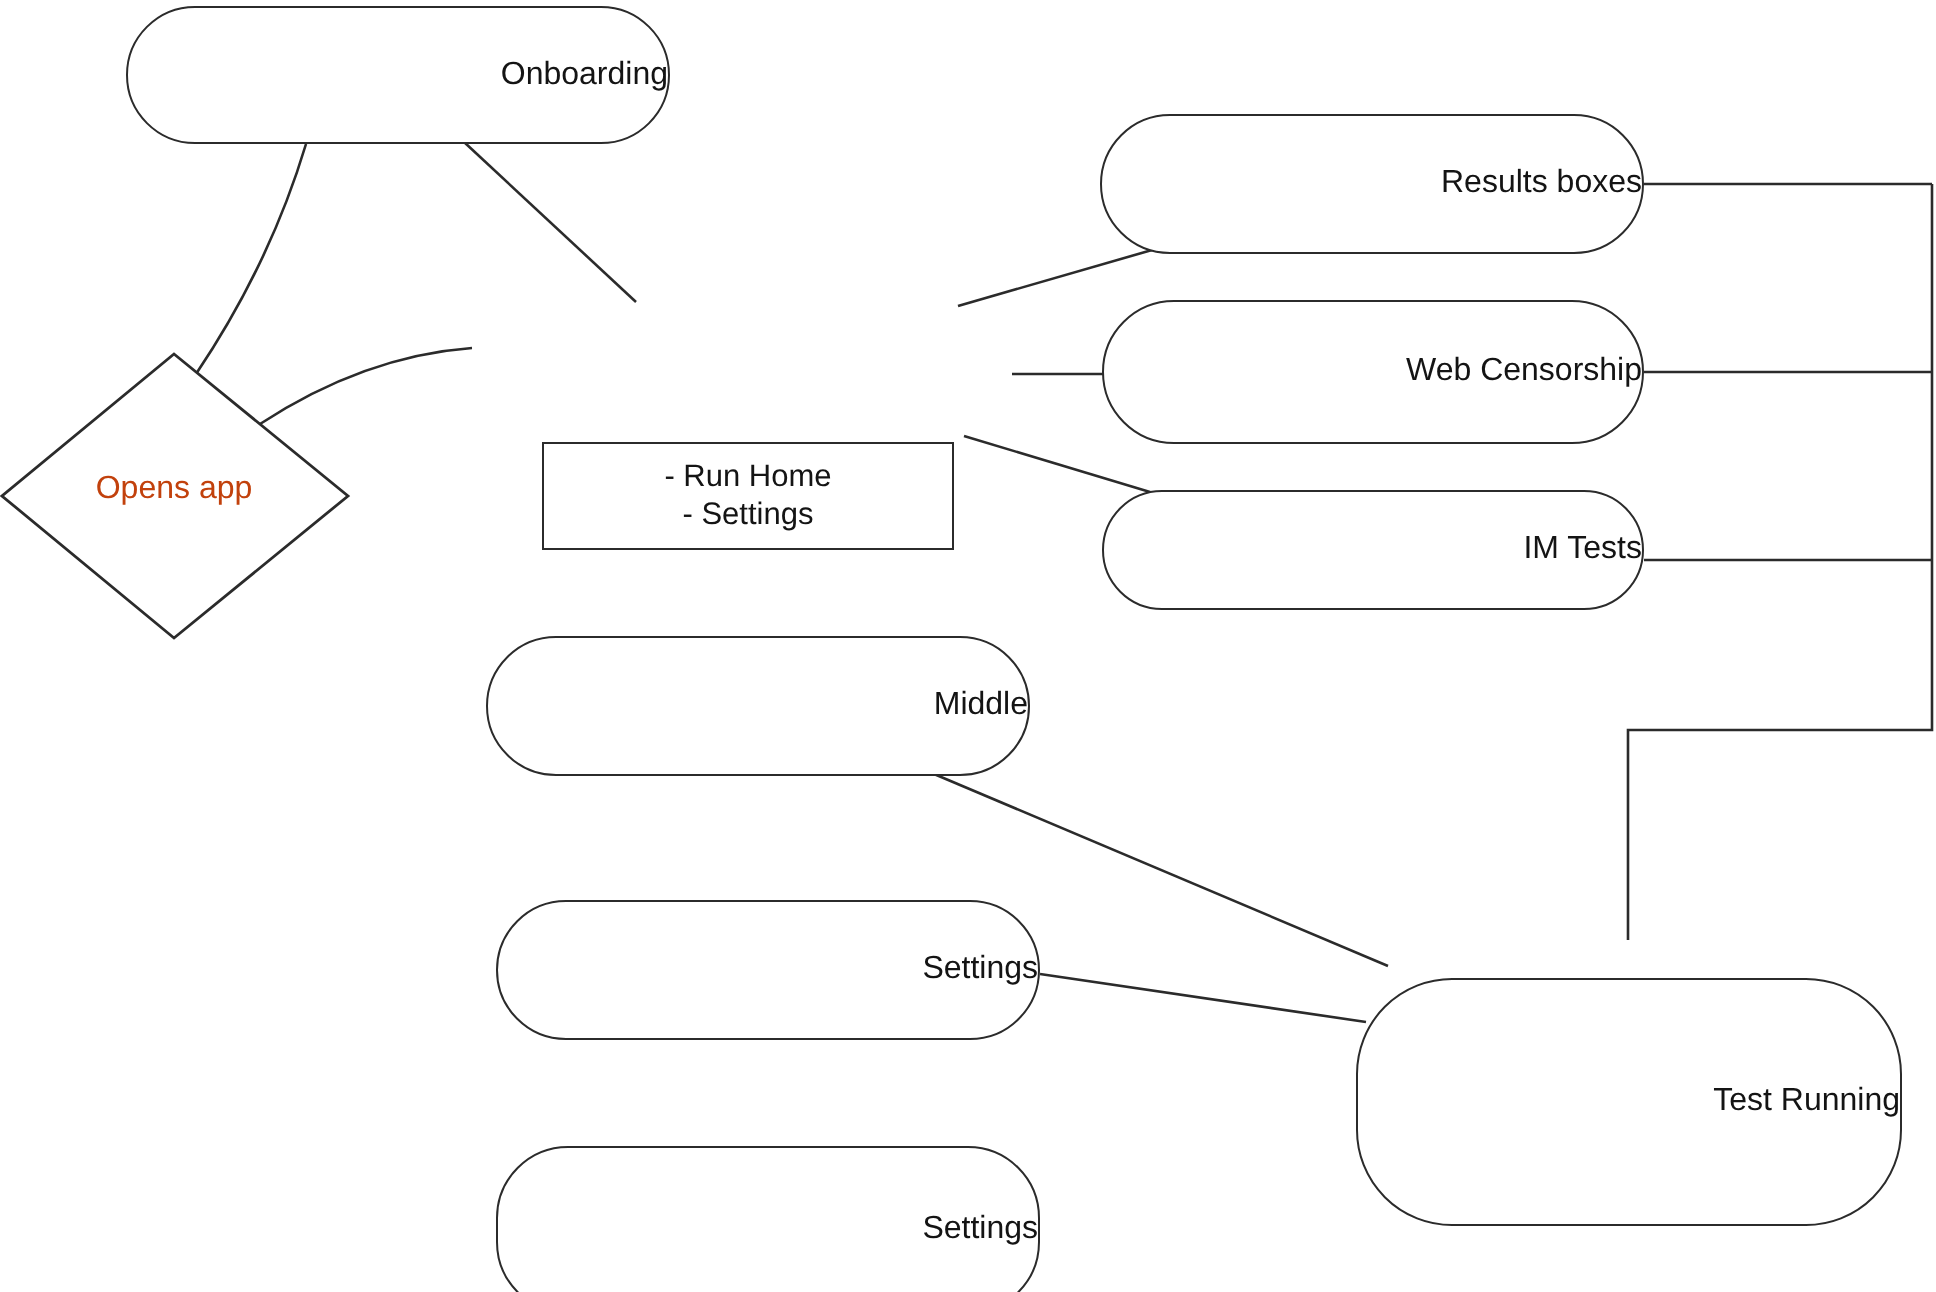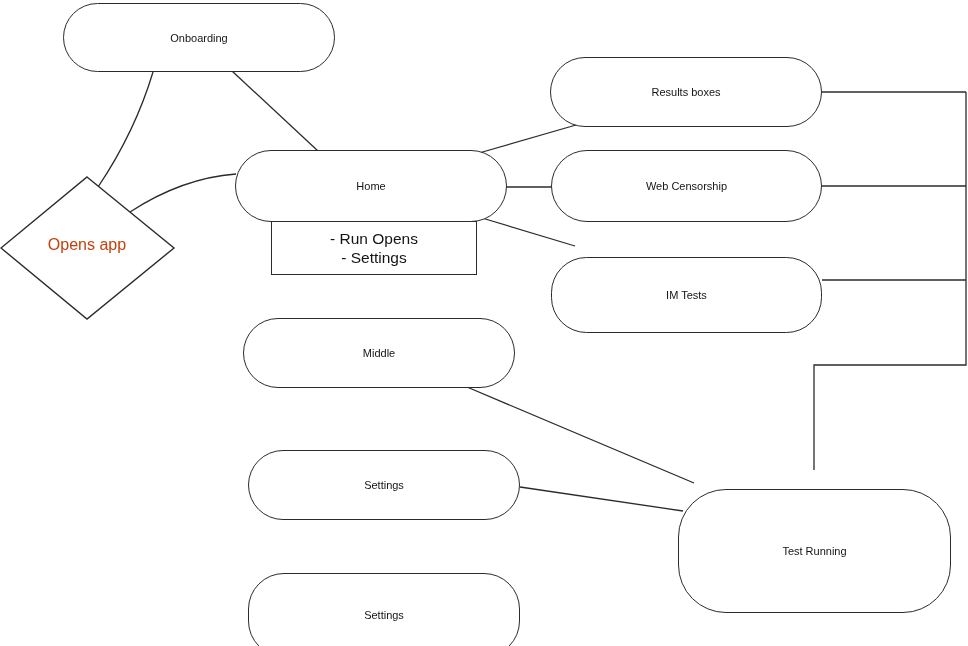--- a/index.html
+++ b/index.html
@@ -31,31 +31,31 @@
     stroke: #2b2b2b;
     stroke-width: 1.4;
   }
   .node {
     position: absolute;
     box-sizing: border-box;
     background: #ffffff;
     border: 1.5px solid #2b2b2b;
     display: flex;
     align-items: center;
-    justify-content: center;
-    font-size: 11px;
+    justify-content: flex-end;
+    font-size: 16px;
     color: #141414;
     z-index: 1;
     white-space: nowrap;
   }
   .pill-onboarding   { left: 63px;  top: 3px;   width: 272px; height: 69px;  border-radius: 34.5px; }
   .pill-home         { left: 235px; top: 150px; width: 272px; height: 72px;  border-radius: 36px; }
   .pill-middle-boxes { left: 550px; top: 57px;  width: 272px; height: 70px;  border-radius: 35px; }
   .pill-web-censorship { left: 551px; top: 150px; width: 271px; height: 72px; border-radius: 36px; }
-  .pill-im-tests     { left: 551px; top: 245px; width: 271px; height: 76px;  border-radius: 35.5px; margin-top: 12px; }
+  .pill-im-tests     { left: 551px; top: 245px; width: 271px; height: 60px;  border-radius: 35.5px; }
   .pill-results      { left: 243px; top: 318px; width: 272px; height: 70px;  border-radius: 35px; }
   .pill-details      { left: 248px; top: 450px; width: 272px; height: 70px;  border-radius: 35px; }
   .pill-settings     { left: 248px; top: 573px; width: 272px; height: 84px;  border-radius: 36px; }
   .pill-test-running { left: 678px; top: 469px; width: 273px; height: 124px; border-radius: 48px; margin-top: 20px; }
   .note-box {
     left: 271px; top: 221px; width: 206px; height: 54px;
     border-radius: 0;
     flex-direction: column;
     line-height: 19px;
     font-size: 15.5px;
@@ -90,26 +90,23 @@
     <path d="M520,487 L683,511"></path>
     <polygon points="87,177 174,248 87,319 1,248"></polygon>
   </svg>
 
   <div class="diamond-label">Opens app</div>
 
   <div class="node pill-onboarding">
     <span>Onboarding</span>
   </div>
 
-  <div class="node pill-home">
-    <span>Home</span>
-  </div>
 
   <div class="node note-box">
-    <span>- Run Opens</span>
+    <span>- Run Home</span>
     <span>- Settings</span>
   </div>
 
   <div class="node pill-middle-boxes">
     <span>Results boxes</span>
   </div>
 
   <div class="node pill-web-censorship">
     <span>Web Censorship</span>
   </div>

